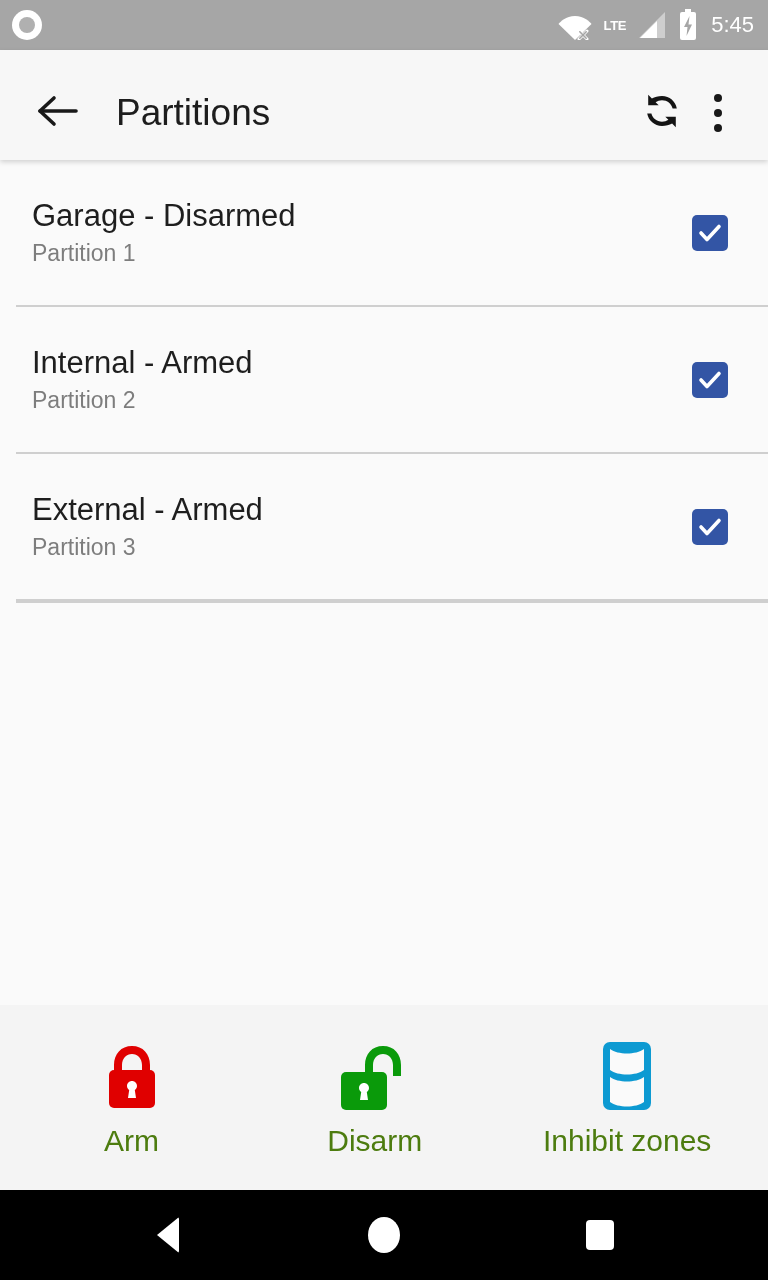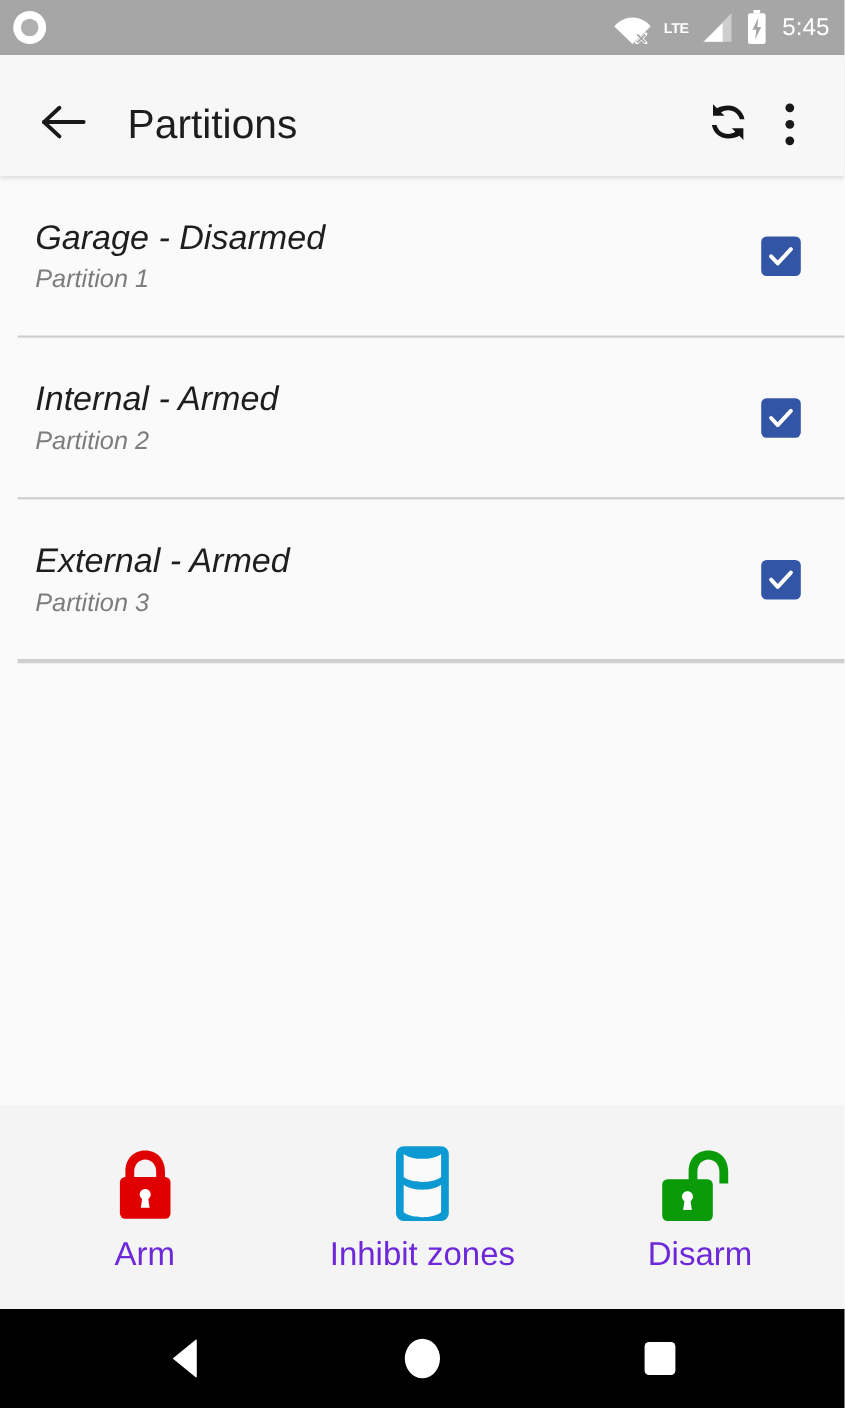--- a/index.html
+++ b/index.html
@@ -118,21 +118,20 @@
     border-radius: 50%;
     background: #191919;
   }
 
   
   .list-area {
     flex: 1 1 auto;
     background: #fafafa;
     overflow: hidden;
     position: relative;
-    font-style: italic;
   }
   .list-row {
     height: 145px;
     box-sizing: border-box;
     display: flex;
     align-items: center;
     padding: 0 40px 0 32px;
     position: relative;
   }
   .row-texts {
@@ -188,21 +187,21 @@
     min-width: 150px;
   }
   .action-icon {
     height: 72px;
     display: flex;
     align-items: center;
     justify-content: center;
   }
   .action-label {
     font-size: 30px;
-    color: #6d28d9;
+    color: #4d7c0f;
     line-height: 1;
     white-space: nowrap;
   }
 
   
   .nav-bar {
     flex: 0 0 90px;
     height: 90px;
     background: #000000;
     display: flex;
@@ -372,40 +371,40 @@
           <path d="M32 6 C21 6 14 14 14 25 L14 34 L22 34 L22 25 C22 18.5 26.4 14 32 14 C37.6 14 42 18.5 42 25 L42 34 L50 34 L50 25 C50 14 43 6 32 6 Z" fill="#e00000"></path>
           <rect x="9" y="30" width="46" height="38" rx="5" fill="#e00000"></rect>
           <path d="M32 41 C29.2 41 27 43.2 27 46 C27 47.7 27.9 49.2 29.2 50 L28 58 L36 58 L34.8 50 C36.1 49.2 37 47.7 37 46 C37 43.2 34.8 41 32 41 Z" fill="#ffffff"></path>
         </svg>
       </span>
       <span class="action-label">Arm</span>
     </div>
 
     <div class="action-item">
       <span class="action-icon">
+        <svg width="76" height="72" viewBox="0 0 76 72">
+          <path d="M46 6 C35 6 28 14 28 25 L28 36 L36 36 L36 25 C36 18.5 40.4 14 46 14 C51.6 14 56 18.5 56 25 L56 36 L64 36 L64 25 C64 14 57 6 46 6 Z" fill="#0a9a0a"></path>
+          <rect x="4" y="32" width="46" height="38" rx="5" fill="#0a9a0a"></rect>
+          <path d="M27 43 C24.2 43 22 45.2 22 48 C22 49.7 22.9 51.2 24.2 52 L23 60 L31 60 L29.8 52 C31.1 51.2 32 49.7 32 48 C32 45.2 29.8 43 27 43 Z" fill="#ffffff"></path>
+        </svg>
+      </span>
+      <span class="action-label">Disarm</span>
+    </div>
+
+    <div class="action-item">
+      <span class="action-icon">
         <svg width="52" height="72" viewBox="0 0 52 72">
           <rect x="2" y="2" width="48" height="68" rx="7" fill="#0d9ad2"></rect>
           <path d="M9 9 C17 15 35 15 43 9 L43 30 C35 36 17 36 9 30 Z" fill="#fafafa"></path>
           <path d="M9 37 C17 43 35 43 43 37 L43 62 C35 68 17 68 9 62 Z" fill="#fafafa"></path>
         </svg>
       </span>
       <span class="action-label">Inhibit zones</span>
     </div>
 
-    <div class="action-item">
-      <span class="action-icon">
-        <svg width="76" height="72" viewBox="0 0 76 72">
-          <path d="M46 6 C35 6 28 14 28 25 L28 36 L36 36 L36 25 C36 18.5 40.4 14 46 14 C51.6 14 56 18.5 56 25 L56 36 L64 36 L64 25 C64 14 57 6 46 6 Z" fill="#0a9a0a"></path>
-          <rect x="4" y="32" width="46" height="38" rx="5" fill="#0a9a0a"></rect>
-          <path d="M27 43 C24.2 43 22 45.2 22 48 C22 49.7 22.9 51.2 24.2 52 L23 60 L31 60 L29.8 52 C31.1 51.2 32 49.7 32 48 C32 45.2 29.8 43 27 43 Z" fill="#ffffff"></path>
-        </svg>
-      </span>
-      <span class="action-label">Disarm</span>
-    </div>
-
   </div>
 
   <div class="nav-bar">
     <div class="nav-btn">
       <span class="nav-back"></span>
     </div>
     <div class="nav-btn">
       <span class="nav-home"></span>
     </div>
     <div class="nav-btn">

